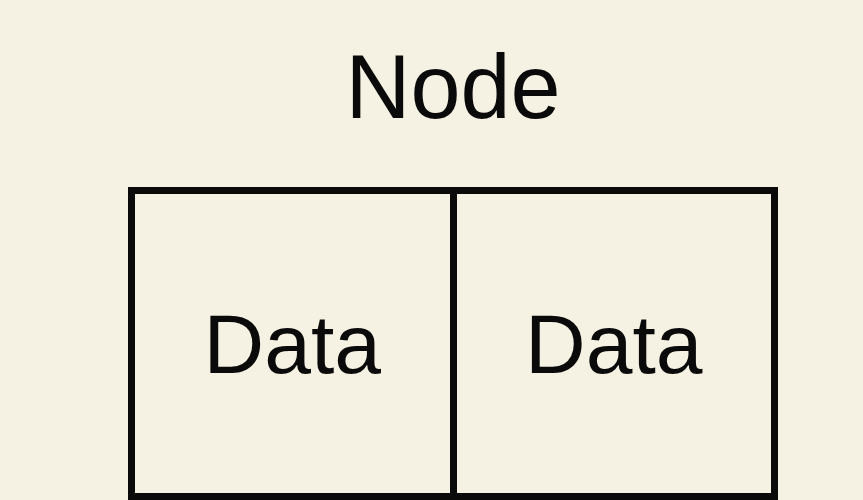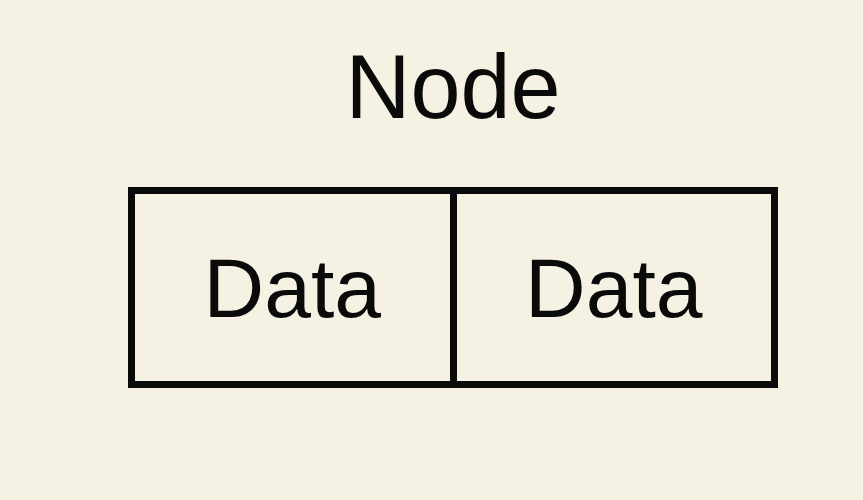--- a/index.html
+++ b/index.html
@@ -33,21 +33,21 @@
     line-height: 1;
     font-weight: 400;
     color: var(--text);
     white-space: nowrap;
   }
   .node-box {
     position: absolute;
     left: 128px;
     top: 187px;
     width: 650px;
-    height: 201px;
+    height: 313px;
     border: 7px solid var(--stroke);
     display: flex;
     align-items: stretch;
   }
   .cell {
     flex: 1 1 0;
     display: flex;
     align-items: center;
     justify-content: center;
   }

